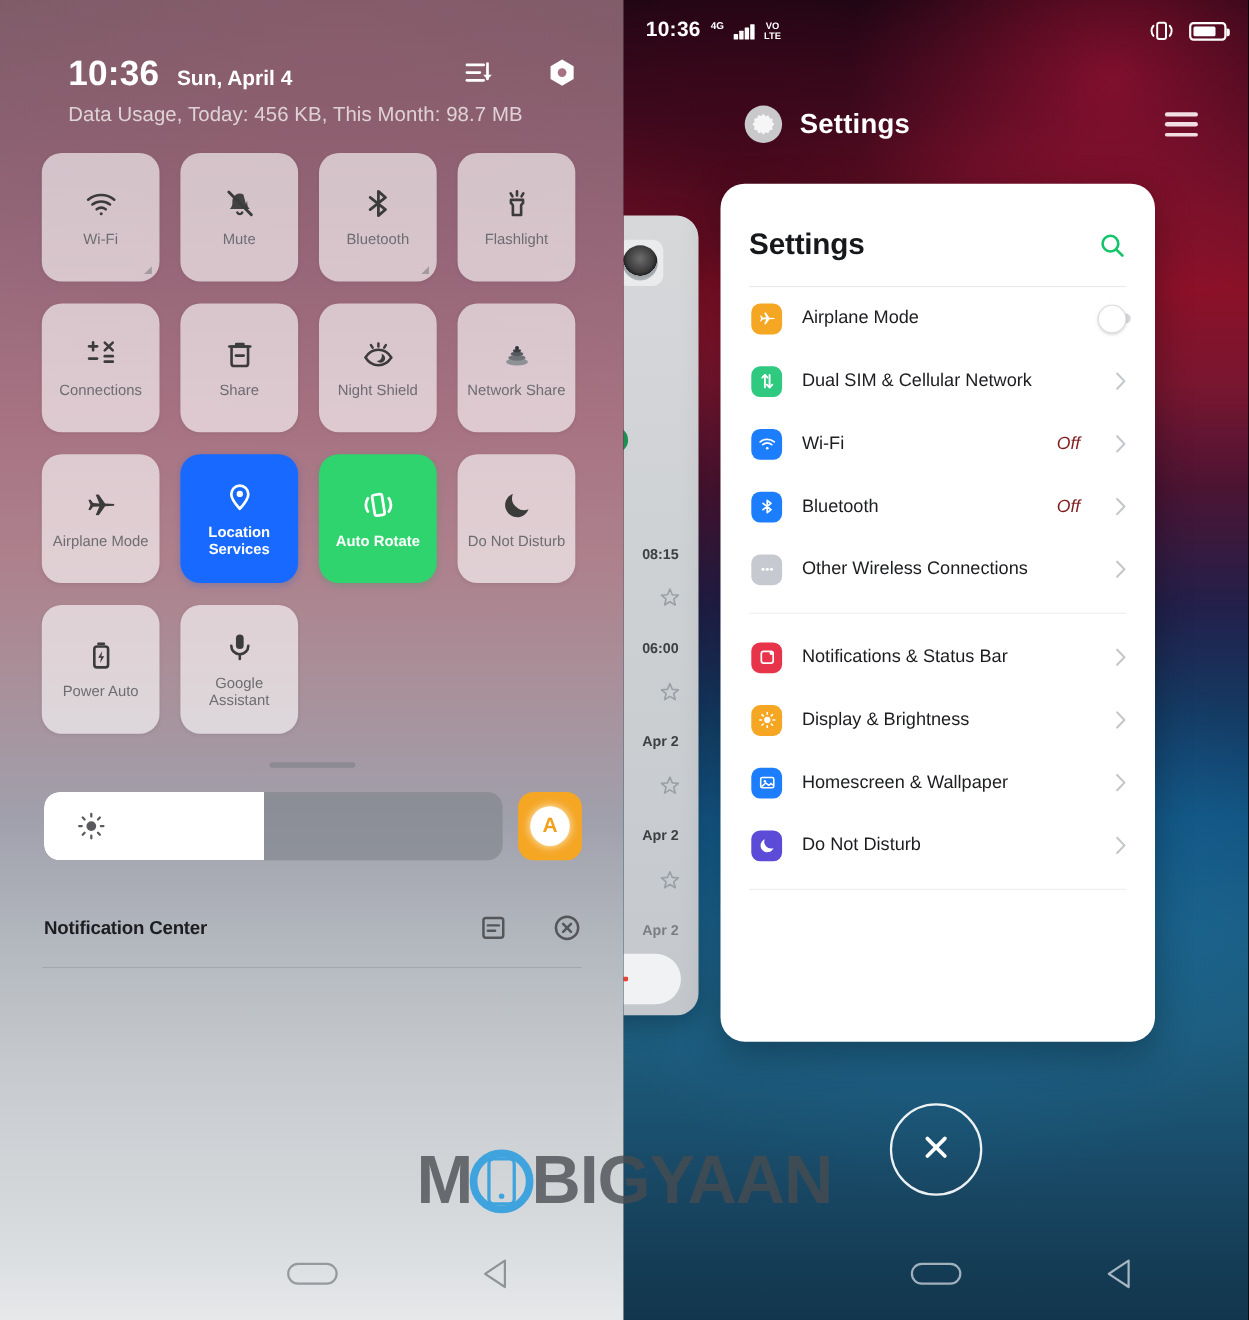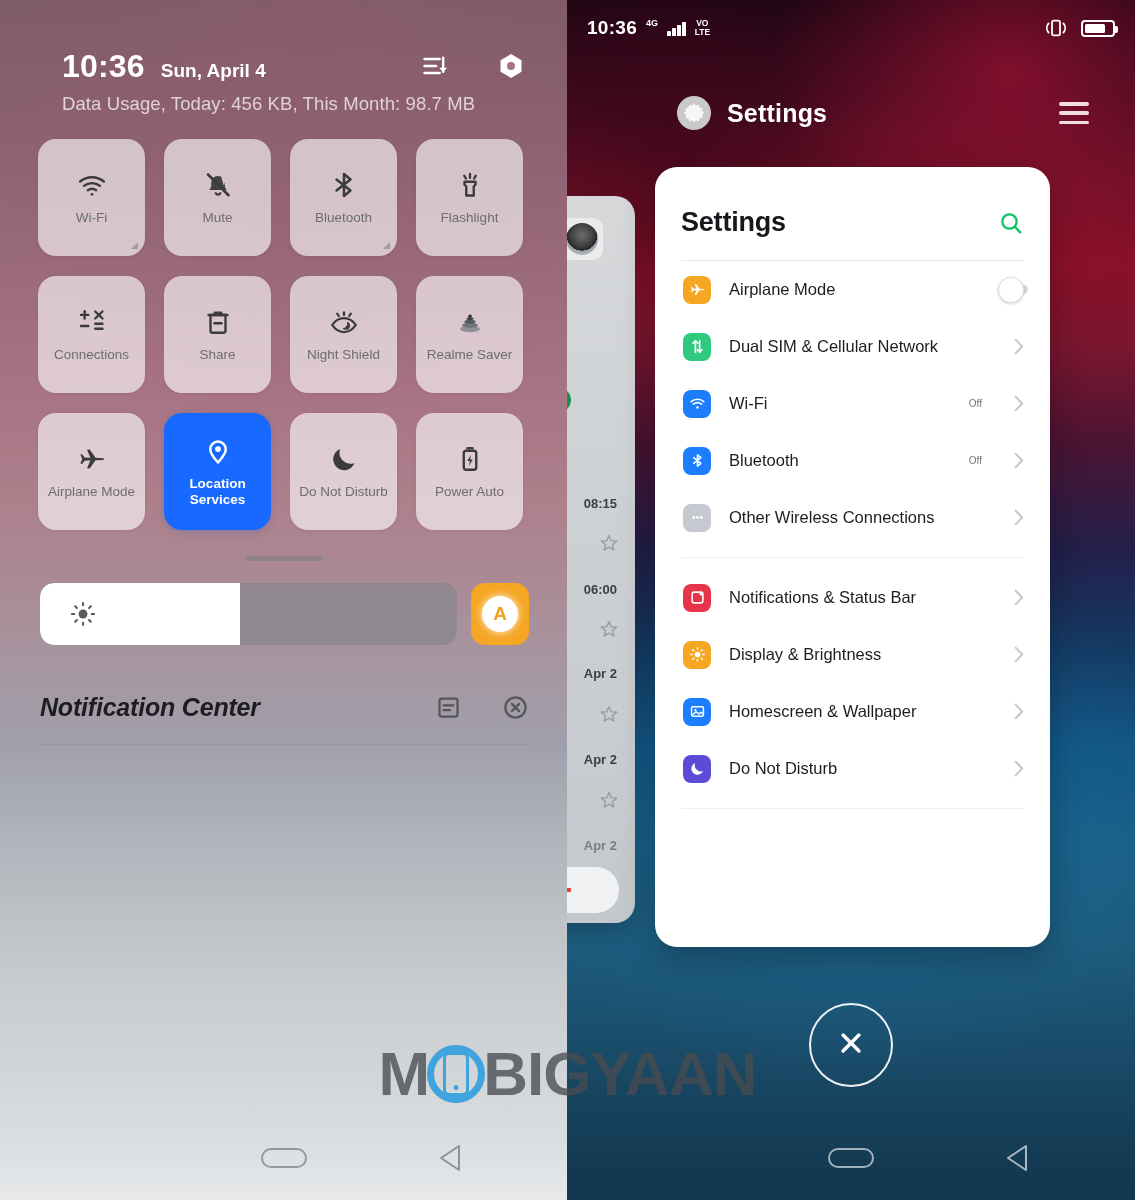--- a/index.html
+++ b/index.html
@@ -105,21 +105,21 @@
   }
   .auto-circle {
     width: 36px; height: 36px; border-radius: 50%; background: #ffffff;
     display:flex; align-items:center; justify-content:center;
     font-size: 19px; font-weight: 700; color: #f0a21e;
     box-shadow: 0 0 9px rgba(255,255,255,.85);
   }
 
   
   .notif-row { position:relative; z-index:3; display:flex; align-items:center; padding: 48px 38px 0 40px; }
-  .notif-title { font-size: 25px; font-weight: 700; color: #1d1d20; letter-spacing: -.2px; font-style: italic; }
+  .notif-title { font-size: 17px; font-weight: 700; color: #1d1d20; letter-spacing: -.2px; }
   .notif-icons { margin-left:auto; display:flex; align-items:center; gap: 40px; }
   .notif-icons .ni { width: 27px; height: 27px; color: #55565a; }
   .notif-divider { position:relative; z-index:3; height:1px; background: rgba(120,125,132,.30); margin: 22px 38px 0 38px; }
 
   
   .right-panel {
     position: relative;
     width: 568px; height: 1200px; overflow: hidden;
     background:
       linear-gradient(to bottom,
@@ -240,21 +240,21 @@
     height: 57px; padding: 0 26px 0 28px;
     gap: 18px;
   }
   .sc-ico {
     width: 28px; height: 28px; border-radius: 8px;
     display: flex; align-items: center; justify-content: center;
     color: #fff; flex: none;
   }
   .sc-ico svg { width: 17px; height: 17px; }
   .sc-lbl { font-size: 16.5px; color: #1b1d20; font-weight: 400; }
-  .sc-val { margin-left: auto; font-size: 10px; color: #737373; }
+  .sc-val { margin-left: auto; font-size: 16px; color: #7f1d1d; font-style: italic; }
   .sc-chev { margin-left: auto; width: 10px; height: 17px; color: #c3c6ca; flex:none; }
   .sc-val + .sc-chev { margin-left: 14px; }
   .sc-sep { height: 1px; background: #eceef0; margin: 11px 26px 11px 26px; }
 
   
   .close-btn {
     position: absolute; z-index: 6;
     left: 50%; transform: translateX(-50%);
     top: 1003px;
     width: 84px; height: 84px; border-radius: 50%;
@@ -429,21 +429,21 @@
       <div class="tile">
         <span class="t-ico">
           <svg viewBox="0 0 24 24">
             <ellipse cx="12" cy="17.6" rx="8" ry="2.6" fill="#8e9196"></ellipse>
             <ellipse cx="12" cy="14.6" rx="6.3" ry="2.1" fill="#6f7276"></ellipse>
             <ellipse cx="12" cy="11.8" rx="4.6" ry="1.6" fill="#56595d"></ellipse>
             <ellipse cx="12" cy="9.4" rx="2.9" ry="1.1" fill="#3b3e42"></ellipse>
             <circle cx="12" cy="7.4" r="1.4" fill="#2c2f33"></circle>
           </svg>
         </span>
-        <span class="t-lbl">Realme Saver</span>
+        <span class="t-lbl">Network Share</span>
       </div>
 
       <div class="tile">
         <span class="t-ico">
           <svg viewBox="0 0 24 24">
               <path d="M21.4 11.3 14.8 11 10.2 4.4 8 4.6l2.7 6.3-4.6-.2-2-2.6-1.4.3 1.5 3.6-1.5 3.6 1.4.3 2-2.6 4.6-.2L8 19.4l2.2.2 4.6-6.6 6.6-.3z" fill="currentColor"></path>
             </svg>
         </span>
         <span class="t-lbl">Airplane Mode</span>
       </div>
@@ -451,20 +451,30 @@
       <div class="tile on-blue">
         <span class="t-ico">
           <svg viewBox="0 0 24 24" fill="none" stroke="currentColor" stroke-width="2" stroke-linecap="round" stroke-linejoin="round">
             <path d="M12 21.2c4-4.4 6.2-7.6 6.2-10.6a6.2 6.2 0 1 0-12.4 0c0 3 2.2 6.2 6.2 10.6z"></path>
             <circle cx="12" cy="10.4" r="2.3" fill="currentColor" stroke="none"></circle>
           </svg>
         </span>
         <span class="t-lbl">Location Services</span>
       </div>
 
+      <div class="tile on-green">
+        <span class="t-ico">
+          <svg viewBox="0 0 24 24" fill="none" stroke="currentColor" stroke-width="2" stroke-linecap="round">
+            <rect x="8.4" y="4.4" width="7.2" height="15.2" rx="1.6" transform="rotate(-9 12 12)"></rect>
+            <path d="M4.4 7.2A9 9 0 0 0 4.4 16.8"></path>
+              <path d="M19.6 7.2a9 9 0 0 1 0 9.6"></path>
+          </svg>
+        </span>
+        <span class="t-lbl">Auto Rotate</span>
+      </div>
 
       <div class="tile">
         <span class="t-ico">
           <svg viewBox="0 0 24 24">
               <path d="M20.4 15.2A8.8 8.8 0 0 1 9 3.9a8.8 8.8 0 1 0 11.4 11.3z" fill="currentColor"></path>
             </svg>
         </span>
         <span class="t-lbl">Do Not Disturb</span>
       </div>
 
@@ -472,20 +482,30 @@
         <span class="t-ico">
           <svg viewBox="0 0 24 24" fill="none" stroke="currentColor" stroke-width="1.9" stroke-linejoin="round">
             <rect x="7" y="5.4" width="10" height="15.2" rx="2"></rect>
             <line x1="10" y1="3.4" x2="14" y2="3.4" stroke-linecap="round"></line>
             <polygon points="12.8,8.6 9.8,13.6 11.9,13.6 11.1,17.6 14.2,12.4 12.1,12.4" fill="currentColor" stroke="none"></polygon>
           </svg>
         </span>
         <span class="t-lbl">Power Auto</span>
       </div>
 
+      <div class="tile">
+        <span class="t-ico">
+          <svg viewBox="0 0 24 24" fill="none" stroke="currentColor" stroke-width="1.9" stroke-linecap="round">
+            <rect x="9.2" y="3" width="5.6" height="10.6" rx="2.8" fill="currentColor" stroke="none"></rect>
+            <path d="M5.8 11.2a6.2 6.2 0 0 0 12.4 0"></path>
+            <line x1="12" y1="17.6" x2="12" y2="20.8"></line>
+          </svg>
+        </span>
+        <span class="t-lbl">Google Assistant</span>
+      </div>
 
     </div>
 
     <div class="handle"></div>
 
     <div class="bright-row">
       <div class="bright-slider">
         <div class="bright-fill" style="width: 48%;"></div>
         <span class="bright-sun">
           <svg viewBox="0 0 24 24" fill="none" stroke="currentColor" stroke-width="1.9" stroke-linecap="round">

